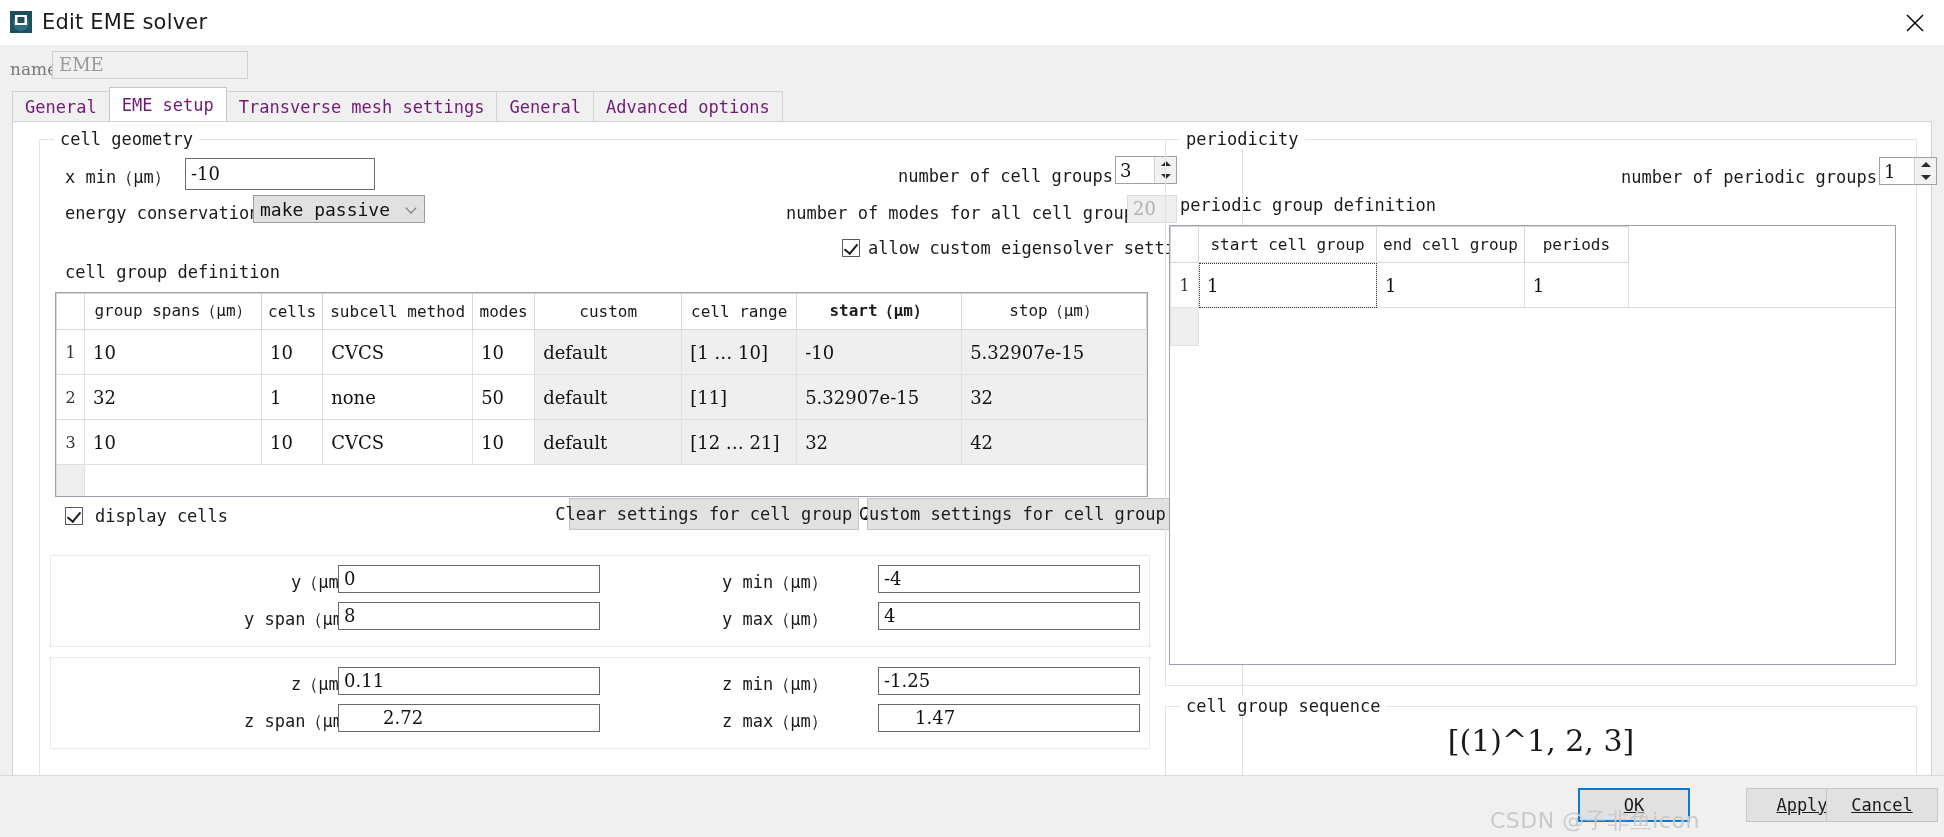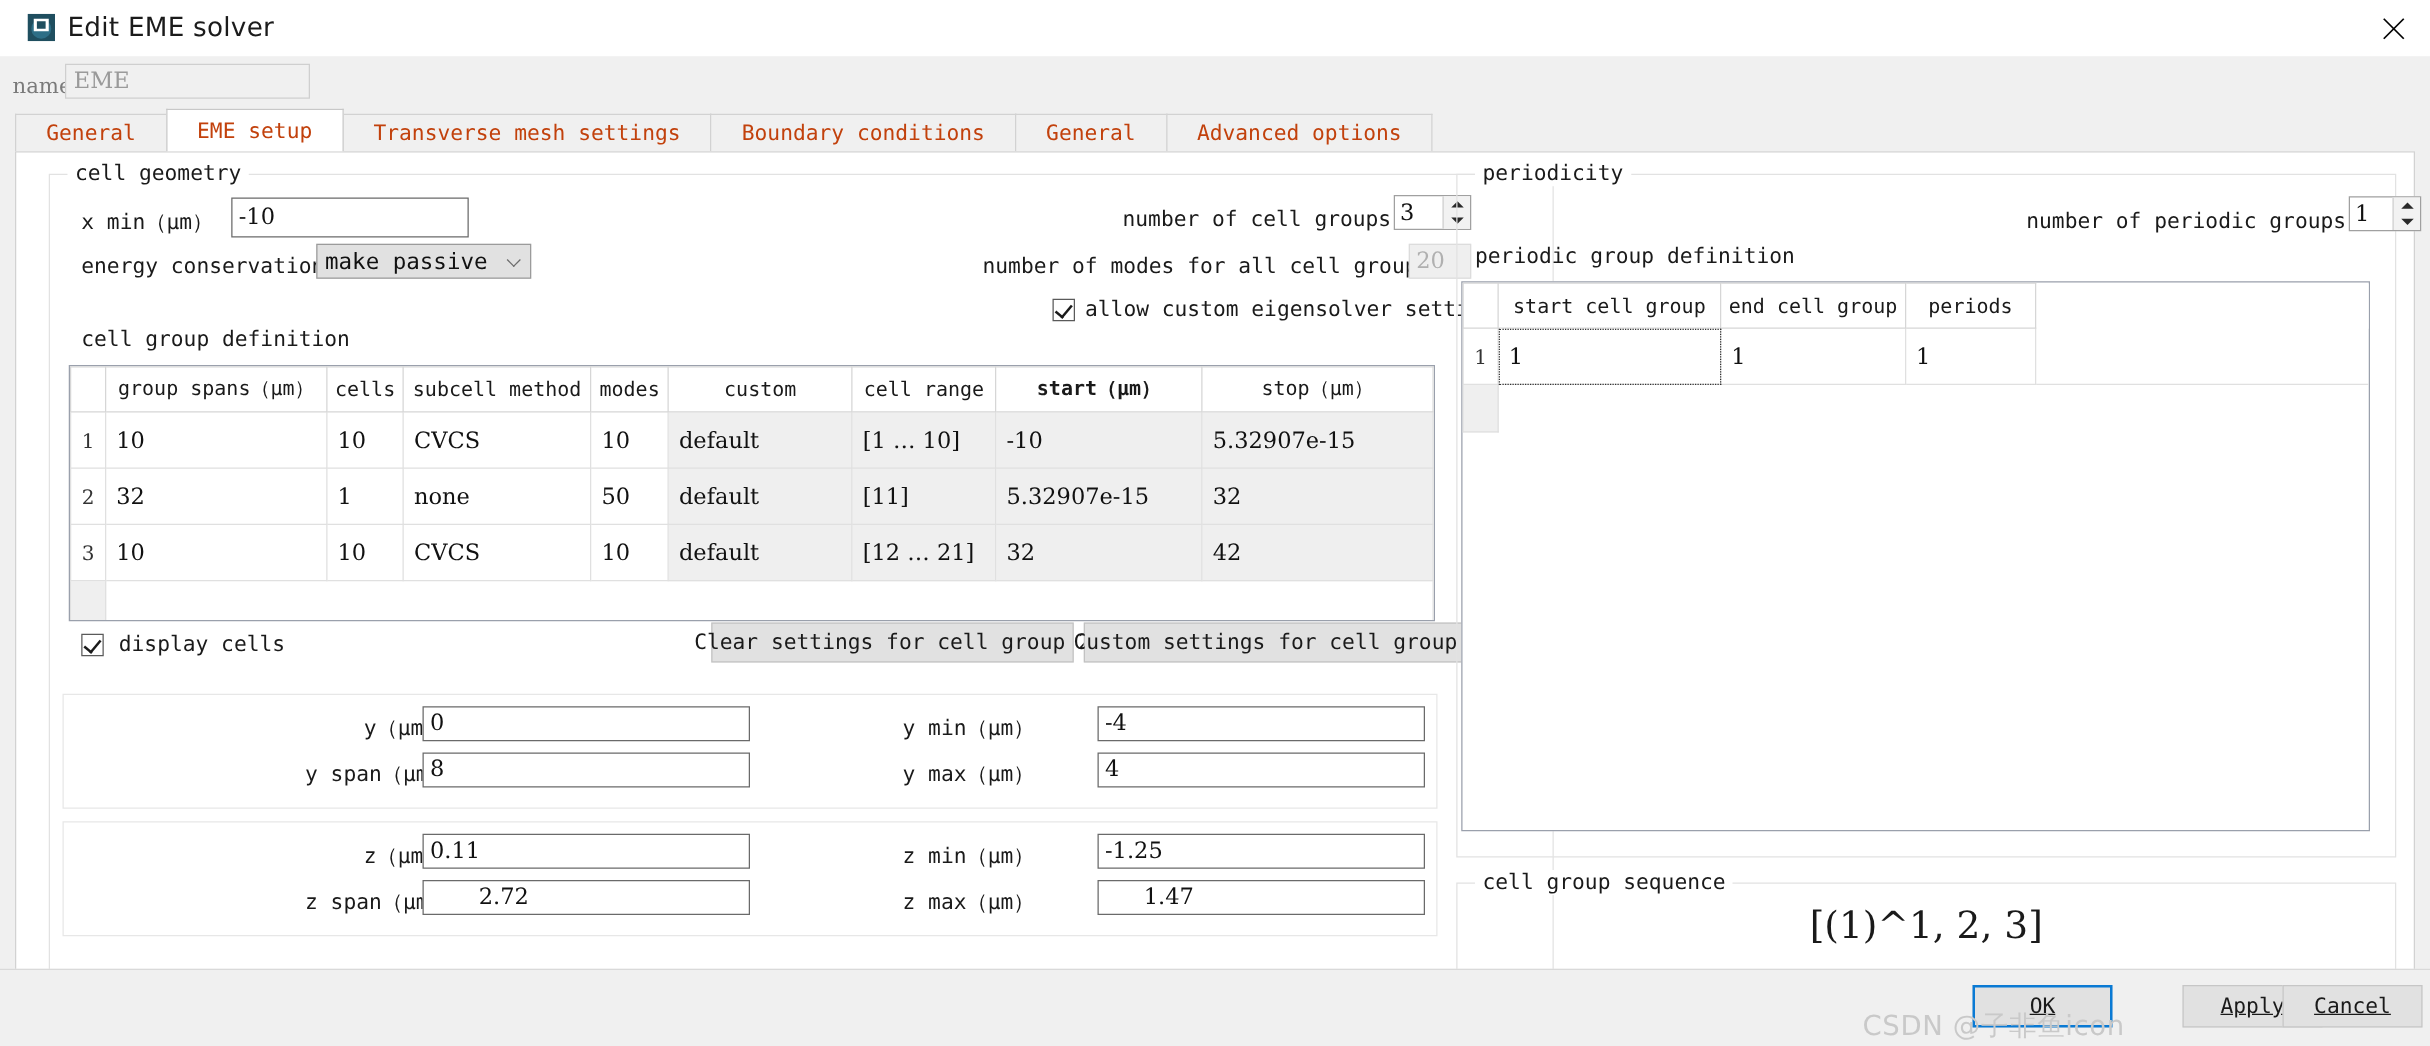--- a/index.html
+++ b/index.html
@@ -10,21 +10,21 @@
     background: #ffffff;
     font-family: "DejaVu Serif", serif;
   }
   body { position: relative; }
 
   
   .titlebar {
     position: absolute; left: 0; top: 0; width: 1944px; height: 45px;
     background: #ffffff;
     border-bottom: 1px solid #ffffff;
-    display: flex; align-items: center; padding-left: 12px;
+    display: flex; align-items: center;
   }
   .app-icon {
     width: 22px; height: 22px; margin-left: 10px; margin-right: 10px;
     position: relative; flex: none;
   }
   .title-text {
     font-family: "DejaVu Sans", sans-serif;
     font-size: 21px; color: #1b1b1b; letter-spacing: 0.2px;
   }
   .close-btn {
@@ -54,24 +54,24 @@
     font-family: "DejaVu Serif", serif;
     line-height: 26px;
   }
 
   
   .tabs {
     position: absolute; left: 12px; top: 44px; height: 32px;
     display: flex; align-items: flex-end;
   }
   .tab {
-    height: 30px; padding: 0 24px;
+    height: 30px; padding: 0 12px;
     border: 1px solid #d2d2d2; border-bottom: none;
     background: #f0f0f0;
-    font-size: 17px; color: #c2410c;
+    font-size: 17px; color: #701a75;
     display: flex; align-items: center;
     font-family: "DejaVu Sans Mono", monospace;
     margin-right: -1px;
     cursor: pointer;
     white-space: nowrap;
   }
   .tab.active {
     background: #ffffff; height: 34px;
     border-color: #c8c8c8;
     position: relative; z-index: 3;
@@ -275,21 +275,20 @@
 
   <div class="name-row">
     <span class="name-label">name</span>
     <div class="name-input" title="EME">EME</div>
   </div>
 
   <div class="tabs">
     <div class="tab">General</div>
     <div class="tab active">EME setup</div>
     <div class="tab">Transverse mesh settings</div>
-    <div class="tab">Boundary conditions</div>
     <div class="tab">General</div>
     <div class="tab">Advanced options</div>
   </div>
 
   <div class="content">
 
     <div class="groupbox" style="left:26px; top:17px; width:1204px; height:642px;text-decoration:underline;">
       <span class="gb-title">cell geometry</span>
 
       <span class="lbl" style="position:absolute; left:25px; top:26px;">x min（μm）</span>

